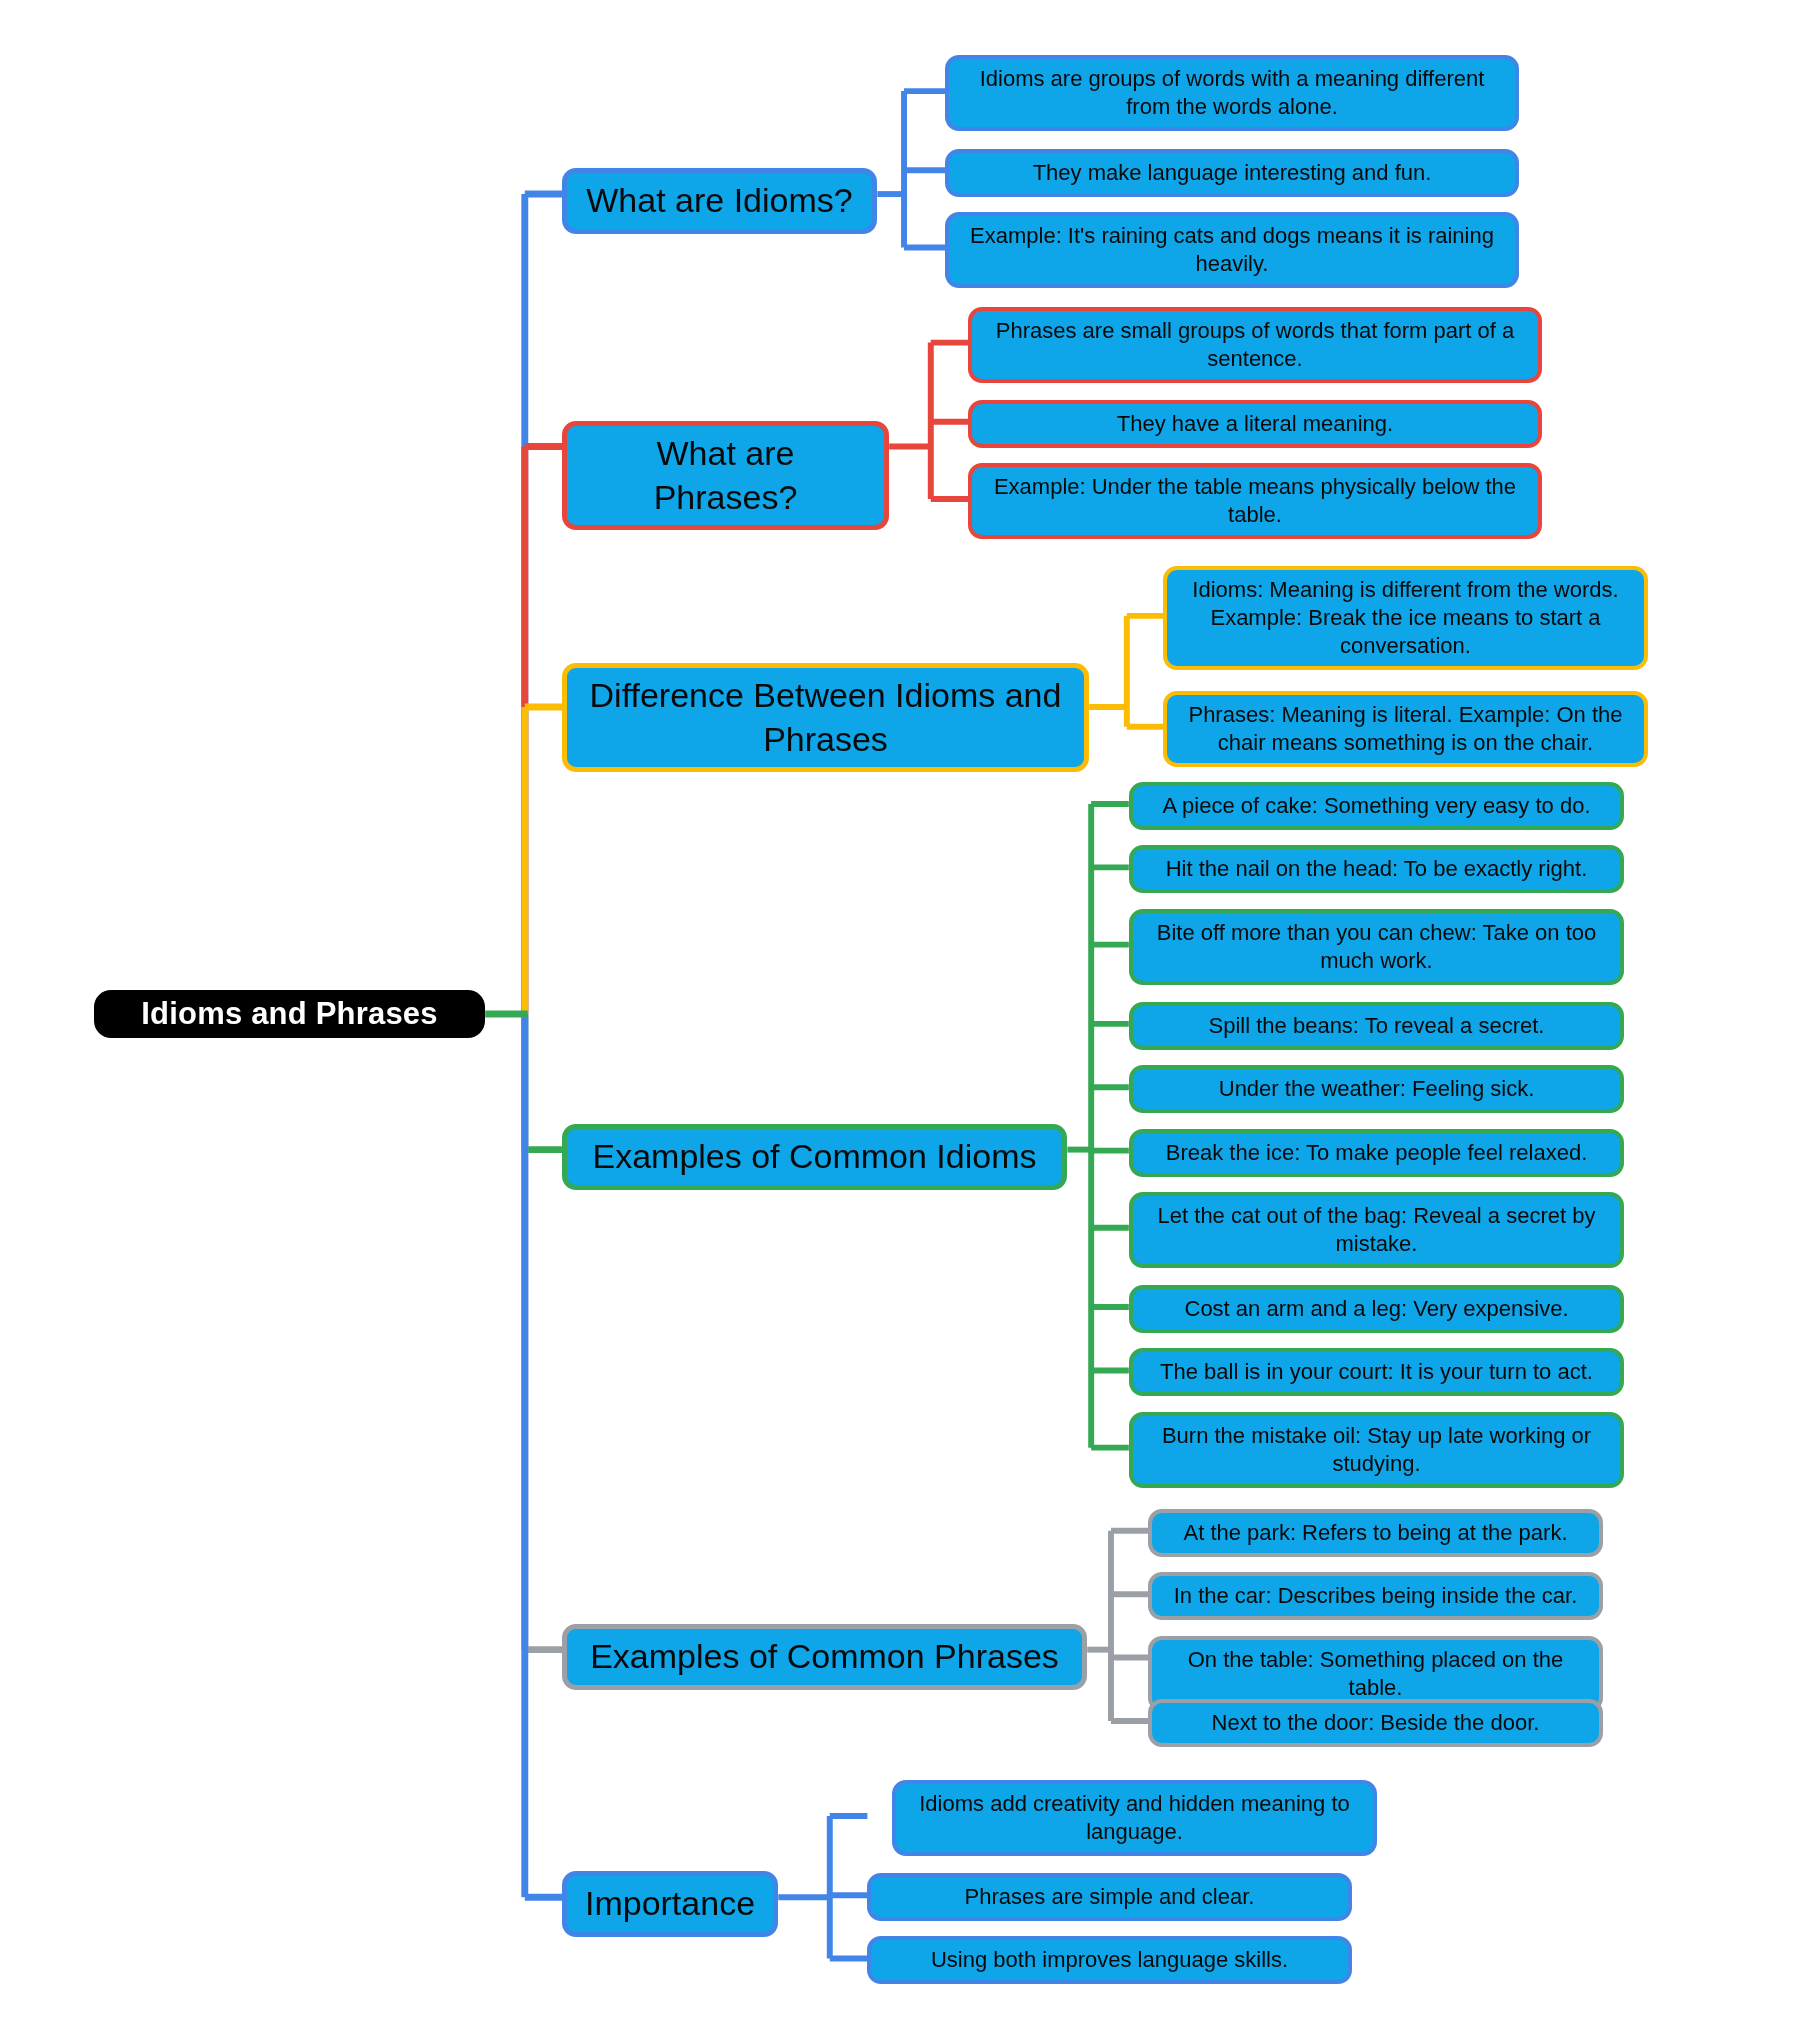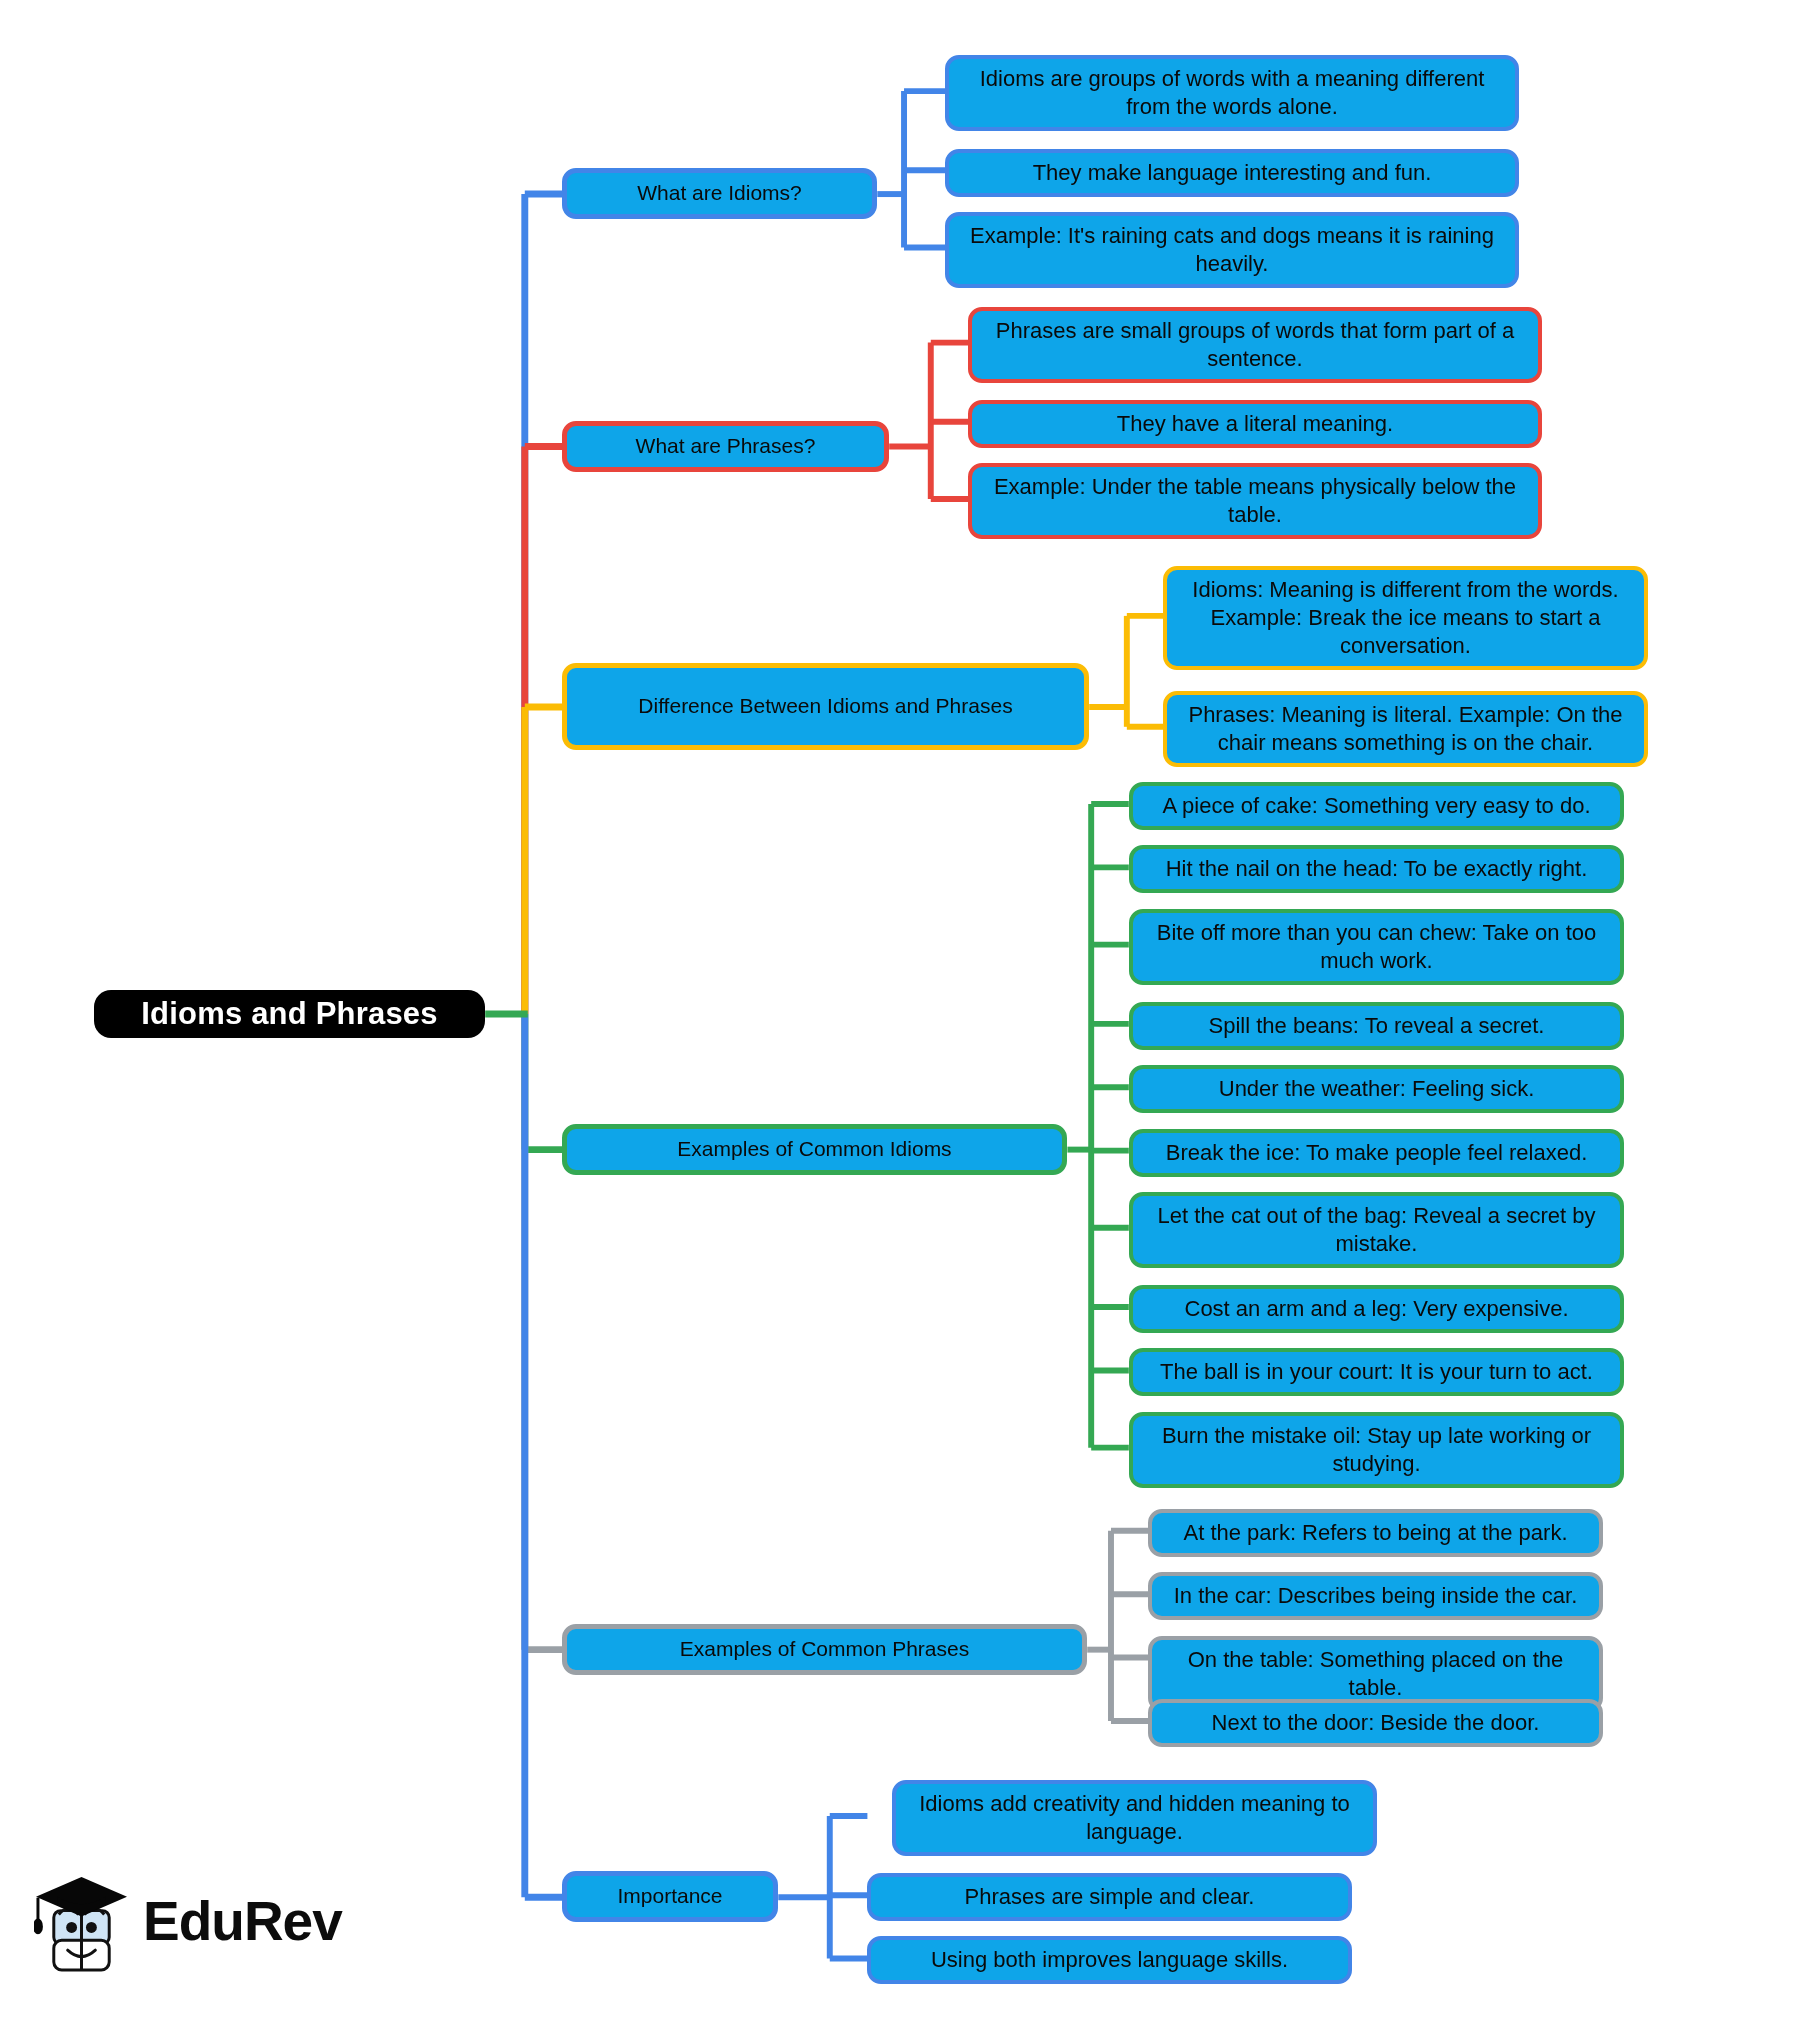--- a/index.html
+++ b/index.html
@@ -37,21 +37,21 @@
     background: #000000;
     color: #ffffff;
     font-weight: bold;
     font-size: 31px;
     border-radius: 17px;
     letter-spacing: 0.2px;
     padding: 0 22px;
   }
   .branch {
     border: 5px solid #4c1d95;
-    font-size: 21px;
+    font-size: 34px;
   }
   .leaf {
     border: 4px solid #888;
     font-size: 22px;
   }
   .c-blue   { border-color: #4285e8; }
   .c-red    { border-color: #e8453c; }
   .c-yellow { border-color: #fbbc05; }
   .c-green  { border-color: #34a853; }
   .c-gray   { border-color: #9aa0a6; }
@@ -154,35 +154,14 @@
       <div class="node leaf c-gray" style="left: 1148px; top: 1509px; width: 455px; min-height: 44px;">At the park: Refers to being at the park.</div>
       <div class="node leaf c-gray" style="left: 1148px; top: 1572px; width: 455px; min-height: 44px;">In the car: Describes being inside the car.</div>
       <div class="node leaf c-gray" style="left: 1148px; top: 1636px; width: 455px; min-height: 44px;">On the table: Something placed on the table.</div>
       <div class="node leaf c-gray" style="left: 1148px; top: 1699px; width: 455px; min-height: 44px;">Next to the door: Beside the door.</div>
       <div class="node branch c-blue" style="left: 562px; top: 1871px; width: 216px; min-height: 51px;">Importance</div>
       <div class="node leaf c-blue" style="left: 892px; top: 1780px; width: 485px; min-height: 71px;">Idioms add creativity and hidden meaning to language.</div>
       <div class="node leaf c-blue" style="left: 867px; top: 1873px; width: 485px; min-height: 44px;">Phrases are simple and clear.</div>
       <div class="node leaf c-blue" style="left: 867px; top: 1936px; width: 485px; min-height: 44px;">Using both improves language skills.</div>
     </div>
 
-  <div id="logo">
-    <div class="mark">
-      <svg viewBox="0 0 96 110" width="95" height="109">
-        <g>
-          <rect x="20" y="44" width="56" height="34" rx="7" fill="#cfe4f5" stroke="#111" stroke-width="3"></rect>
-          <rect x="20" y="74" width="56" height="30" rx="8" fill="#ffffff" stroke="#111" stroke-width="3"></rect>
-          <line x1="48" y1="44" x2="48" y2="104" stroke="#111" stroke-width="3"></line>
-          <circle cx="38" cy="61" r="5.5" fill="#111"></circle>
-          <circle cx="58" cy="61" r="5.5" fill="#111"></circle>
-          <path d="M34 84 q14 13 28 0" fill="none" stroke="#111" stroke-width="3" stroke-linecap="round"></path>
-          <path d="M25 48 q10 -12 20 0" fill="none" stroke="#111" stroke-width="3"></path>
-          <path d="M51 48 q10 -12 20 0" fill="none" stroke="#111" stroke-width="3"></path>
-          <polygon points="48,10 94,30 48,50 2,30" fill="#070707"></polygon>
-          <path d="M24 38 q24 16 48 0 l0 -8 q-24 15 -48 0 z" fill="#070707"></path>
-          <path d="M4 31 L4 56" stroke="#070707" stroke-width="3"></path>
-          <ellipse cx="4" cy="60" rx="5" ry="8" fill="#070707"></ellipse>
-        </g>
-      </svg>
-    </div>
-    <div class="word">EduRev</div>
-  </div>
 </div>
 
 
 </body></html>

